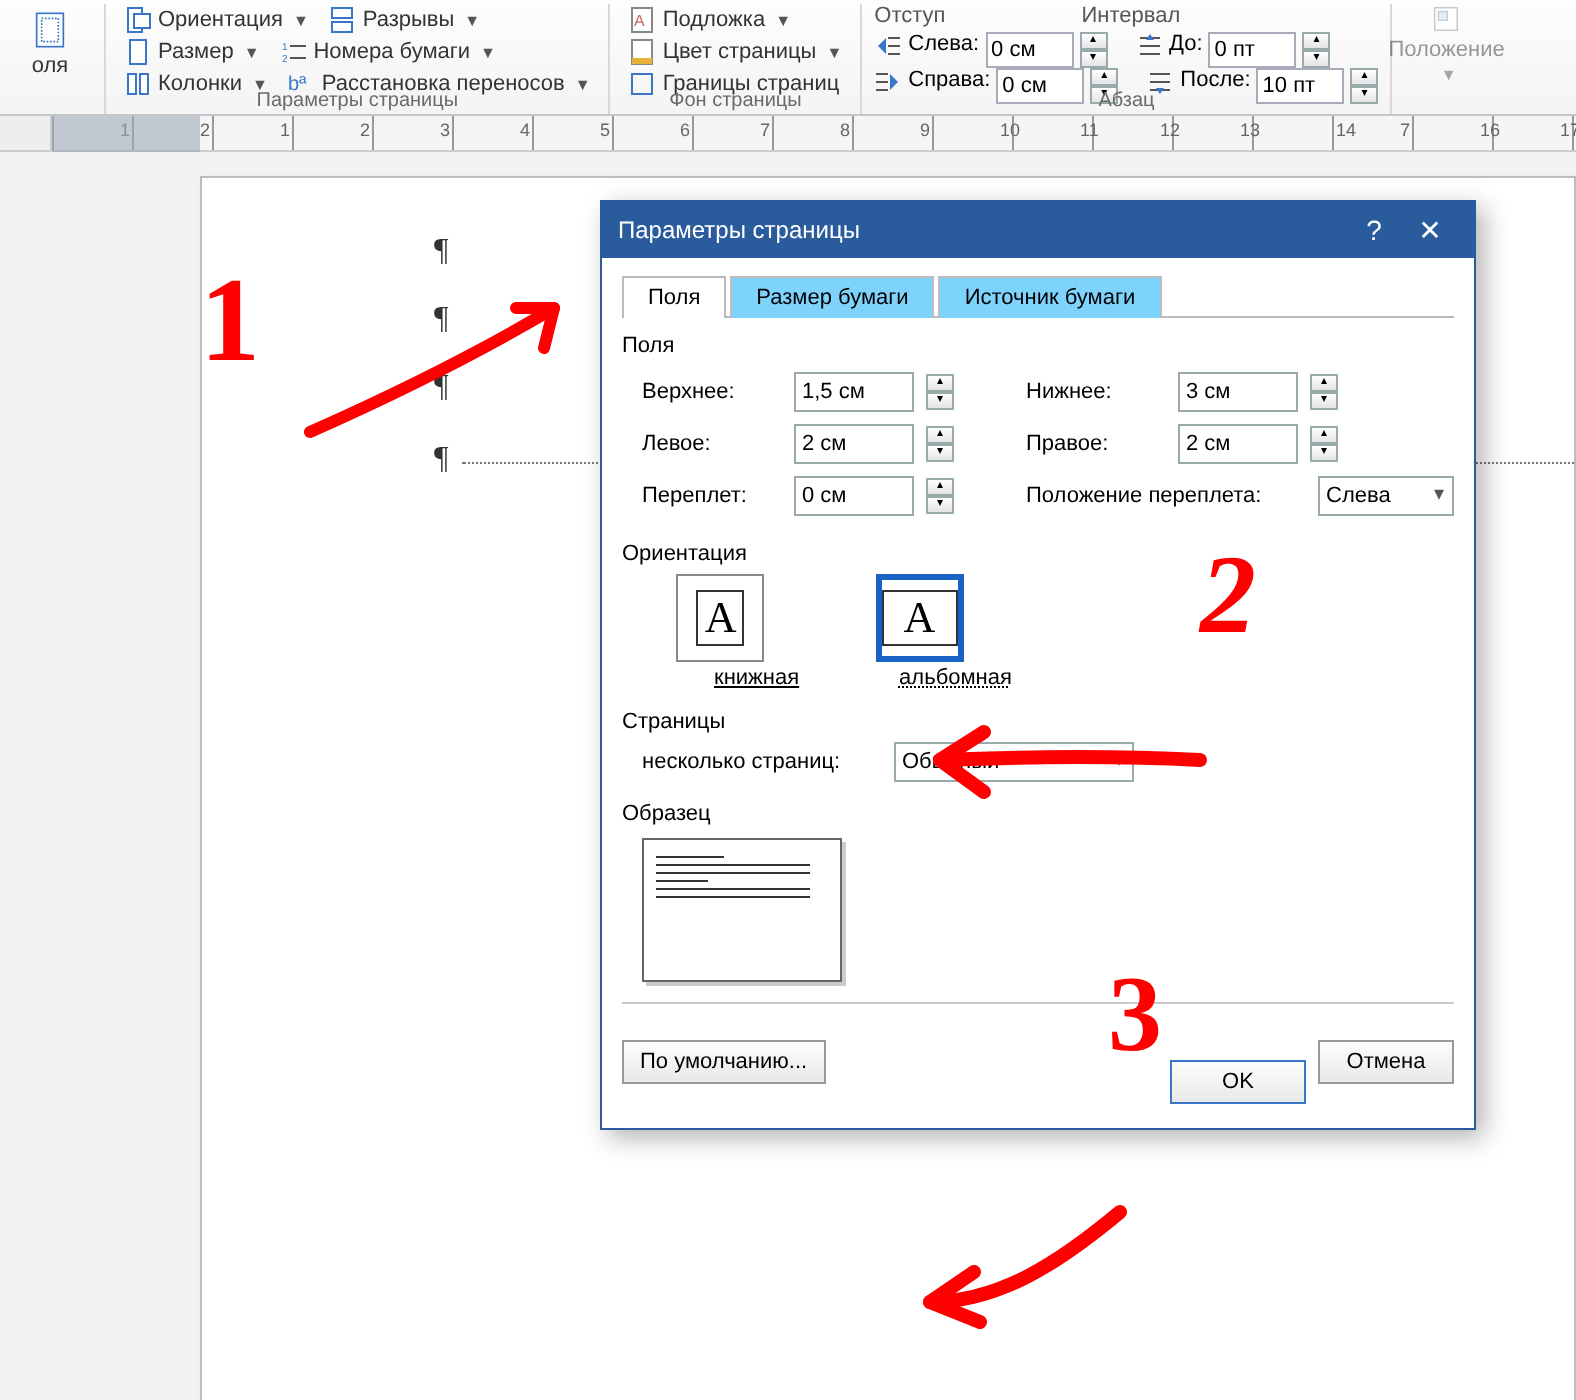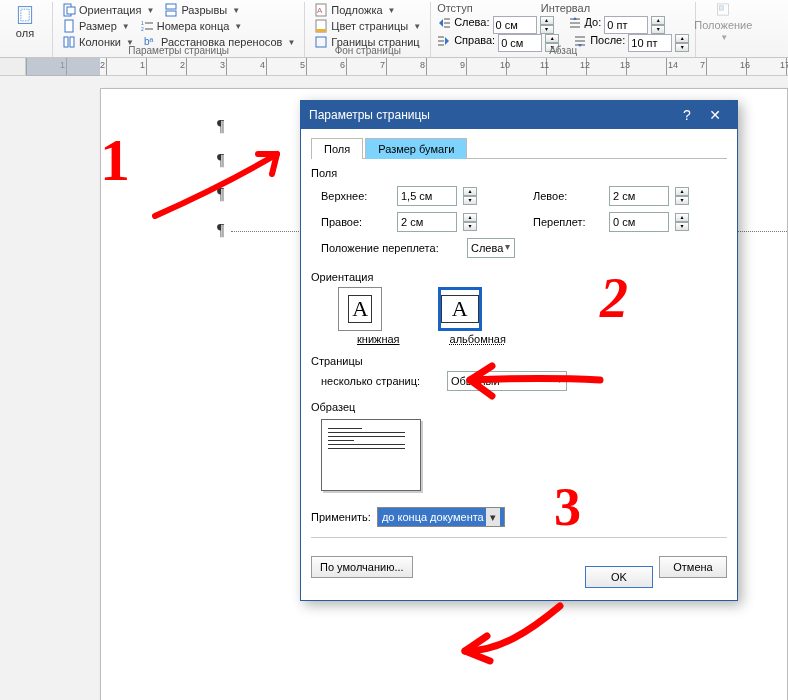--- a/index.html
+++ b/index.html
@@ -232,21 +232,21 @@
       </div>
       <div class="rb-btn">
         <span class="icon-box">
           <svg width="14" height="14">
               <text x="1" y="6" font-size="5" fill="#3a76c7">1</text>
               <text x="1" y="12" font-size="5" fill="#3a76c7">2</text>
               <line x1="5" y1="4" x2="13" y2="4" stroke="#555"></line>
               <line x1="5" y1="10" x2="13" y2="10" stroke="#555"></line>
             </svg>
         </span>
-        <span>Номера конца</span>
+        <span>Номера бумаги</span>
         <span class="drop">▼</span>
       </div>
     </div>
     <div class="rb-row">
       <div class="rb-btn">
         <span class="icon-box">
           <svg width="14" height="14">
               <rect x="2" y="2" width="4" height="10" fill="#fff" stroke="#3a76c7"></rect>
               <rect x="8" y="2" width="4" height="10" fill="#fff" stroke="#3a76c7"></rect>
             </svg>
@@ -434,34 +434,43 @@
     <span>Параметры страницы</span>
     <span class="spacer"></span>
     <span class="winbtn">?</span>
     <span class="winbtn">✕</span>
   </div>
   <div class="dlg-body">
 
     <div class="tabs">
       <div class="tab active">Поля</div>
       <div class="tab">Размер бумаги</div>
+      <div class="tab">Источник бумаги</div>
     </div>
 
     <div class="grp">
       <div class="grp-title">Поля</div>
       <div class="two-col" style="margin-left:10px;">
         <div class="fld-row">
           <span class="fld-lbl">Верхнее:</span>
           <input class="dlg-input" value="1,5 см" style="">
           <span class="spin">
               <span>▴</span>
               <span>▾</span>
             </span>
         </div>
         <div class="fld-row">
+          <span class="fld-lbl">Нижнее:</span>
+          <input class="dlg-input" value="3 см" style="">
+          <span class="spin">
+              <span>▴</span>
+              <span>▾</span>
+            </span>
+        </div>
+        <div class="fld-row">
           <span class="fld-lbl">Левое:</span>
           <input class="dlg-input" value="2 см" style="">
           <span class="spin">
               <span>▴</span>
               <span>▾</span>
             </span>
         </div>
         <div class="fld-row">
           <span class="fld-lbl">Правое:</span>
           <input class="dlg-input" value="2 см" style="">
@@ -473,21 +482,21 @@
         <div class="fld-row">
           <span class="fld-lbl">Переплет:</span>
           <input class="dlg-input" value="0 см" style="">
           <span class="spin">
               <span>▴</span>
               <span>▾</span>
             </span>
         </div>
         <div class="fld-row">
           <span class="fld-lbl2">Положение переплета:</span>
-          <span class="dlg-sel" style="width:48px;">Слева</span>
+          <span class="dlg-sel" style="width:68px;">Слева</span>
         </div>
       </div>
     </div>
 
     <div class="grp">
       <div class="grp-title">Ориентация</div>
       <div class="orients">
         <div class="orient-opt">
           <div class="orient-box">
               <span>A</span>
@@ -515,24 +524,20 @@
       <div class="grp-title">Образец</div>
       <div class="preview">
         <div></div>
           <div></div>
           <div></div>
           <div></div>
           <div></div>
           <div></div>
       </div>
 
-      <div class="apply-row">
-        <span>Применить:</span>
-        <span class="apply-sel">до конца документа</span>
-      </div>
     </div>
 
     <div class="dlg-footer">
       <button class="dlg-button">По умолчанию...</button>
       <span style="flex:1"></span>
       <button class="dlg-button primary" style="margin-right:6px;margin-top:20px;">OK</button>
       <button class="dlg-button">Отмена</button>
     </div>
   </div>
 </div>

